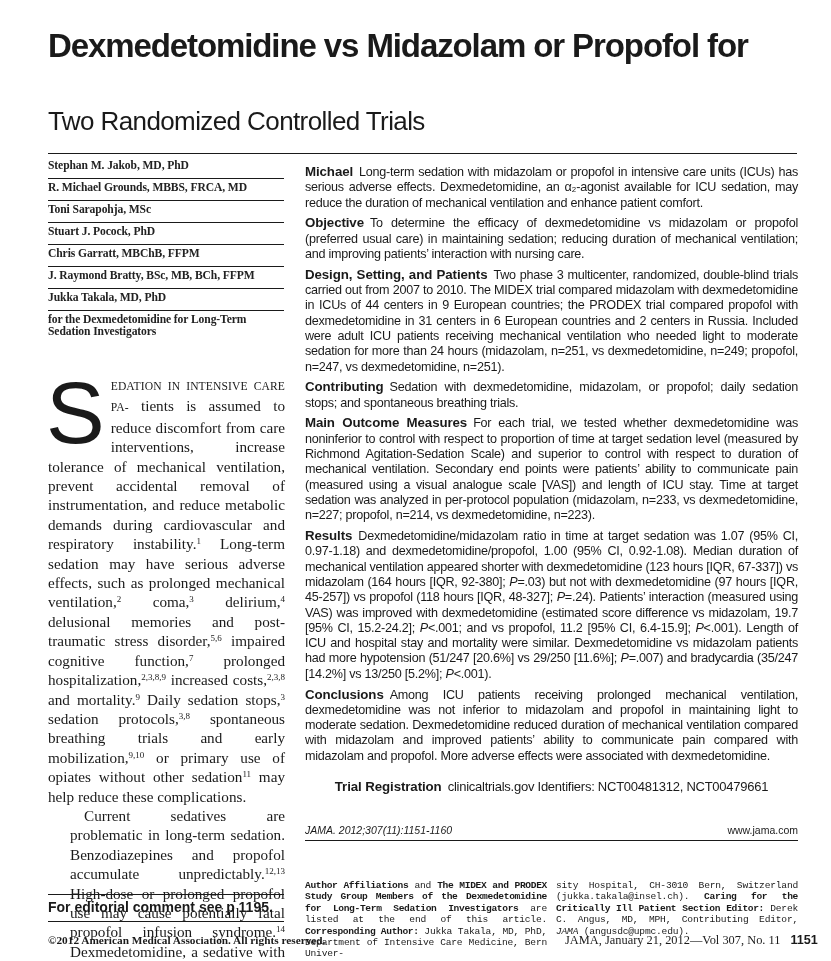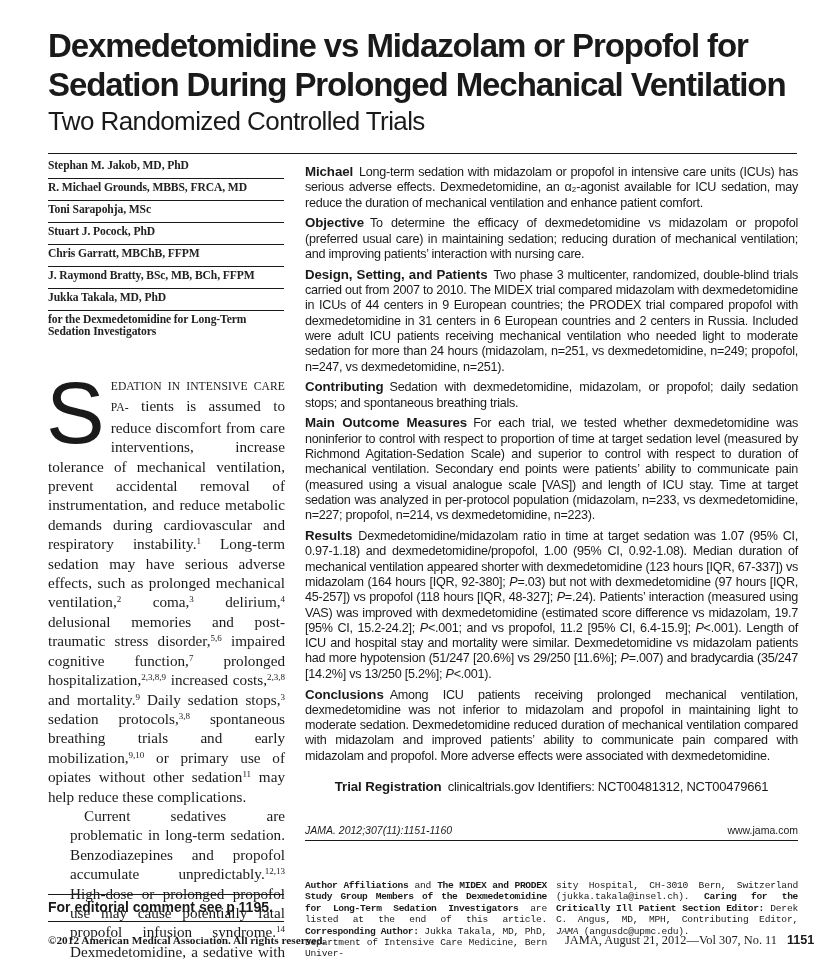--- a/index.html
+++ b/index.html
@@ -81,21 +81,20 @@
     position: absolute; left: 565px; top: 933px;
     font-family: "Liberation Serif", serif; font-size: 12.4px; color: #1a1a1a;
   }
   .footer-right .pg { font-family: "Liberation Sans", sans-serif; font-weight: bold; font-size: 12.6px; margin-left: 10px; }
 </style>
 </head>
 <body>
 
 <div class="title">
   <div>Dexmedetomidine vs Midazolam or Propofol for</div>
-  <div>Sedation During Prolonged Mechanical Ventilation</div>
 </div>
 <div class="subtitle">Two Randomized Controlled Trials</div>
 <div class="top-rule"></div>
 
 <ul class="authors" id="authors">
     <li>Stephan M. Jakob, MD, PhD</li>
     <li>R. Michael Grounds, MBBS, FRCA, MD</li>
     <li>Toni Sarapohja, MSc</li>
     <li>Stuart J. Pocock, PhD</li>
     <li>Chris Garratt, MBChB, FFPM</li>
@@ -129,14 +128,14 @@
 
 <div class="cite-row">
   <span class="cite">JAMA. 2012;307(11):1151-1160</span>
   <span class="url">www.jama.com</span>
 </div>
 
 <div class="affil a1" id="affil1"><b>Author Affiliations</b><span> and </span><b>The MIDEX and PRODEX Study Group Members of the Dexmedetomidine for Long-Term Sedation Investigators</b><span> are listed at the end of this article. </span><b>Corresponding Author:</b><span> Jukka Takala, MD, PhD, Department of Intensive Care Medicine, Bern Univer-</span></div>
 <div class="affil a2" id="affil2"><span>sity Hospital, CH-3010 Bern, Switzerland (jukka.takala@insel.ch). </span><b>Caring for the Critically Ill Patient Section Editor:</b><span> Derek C. Angus, MD, MPH, Contributing Editor, </span><i>JAMA</i><span> (angusdc@upmc.edu).</span></div>
 
 <div class="footer-right">
-  <span>JAMA, August 21, 2012—Vol 307, No. 11</span><span class="pg">1151</span>
+  <span>JAMA, January 21, 2012—Vol 307, No. 11</span><span class="pg">1151</span>
 </div>
 
 </body></html>

